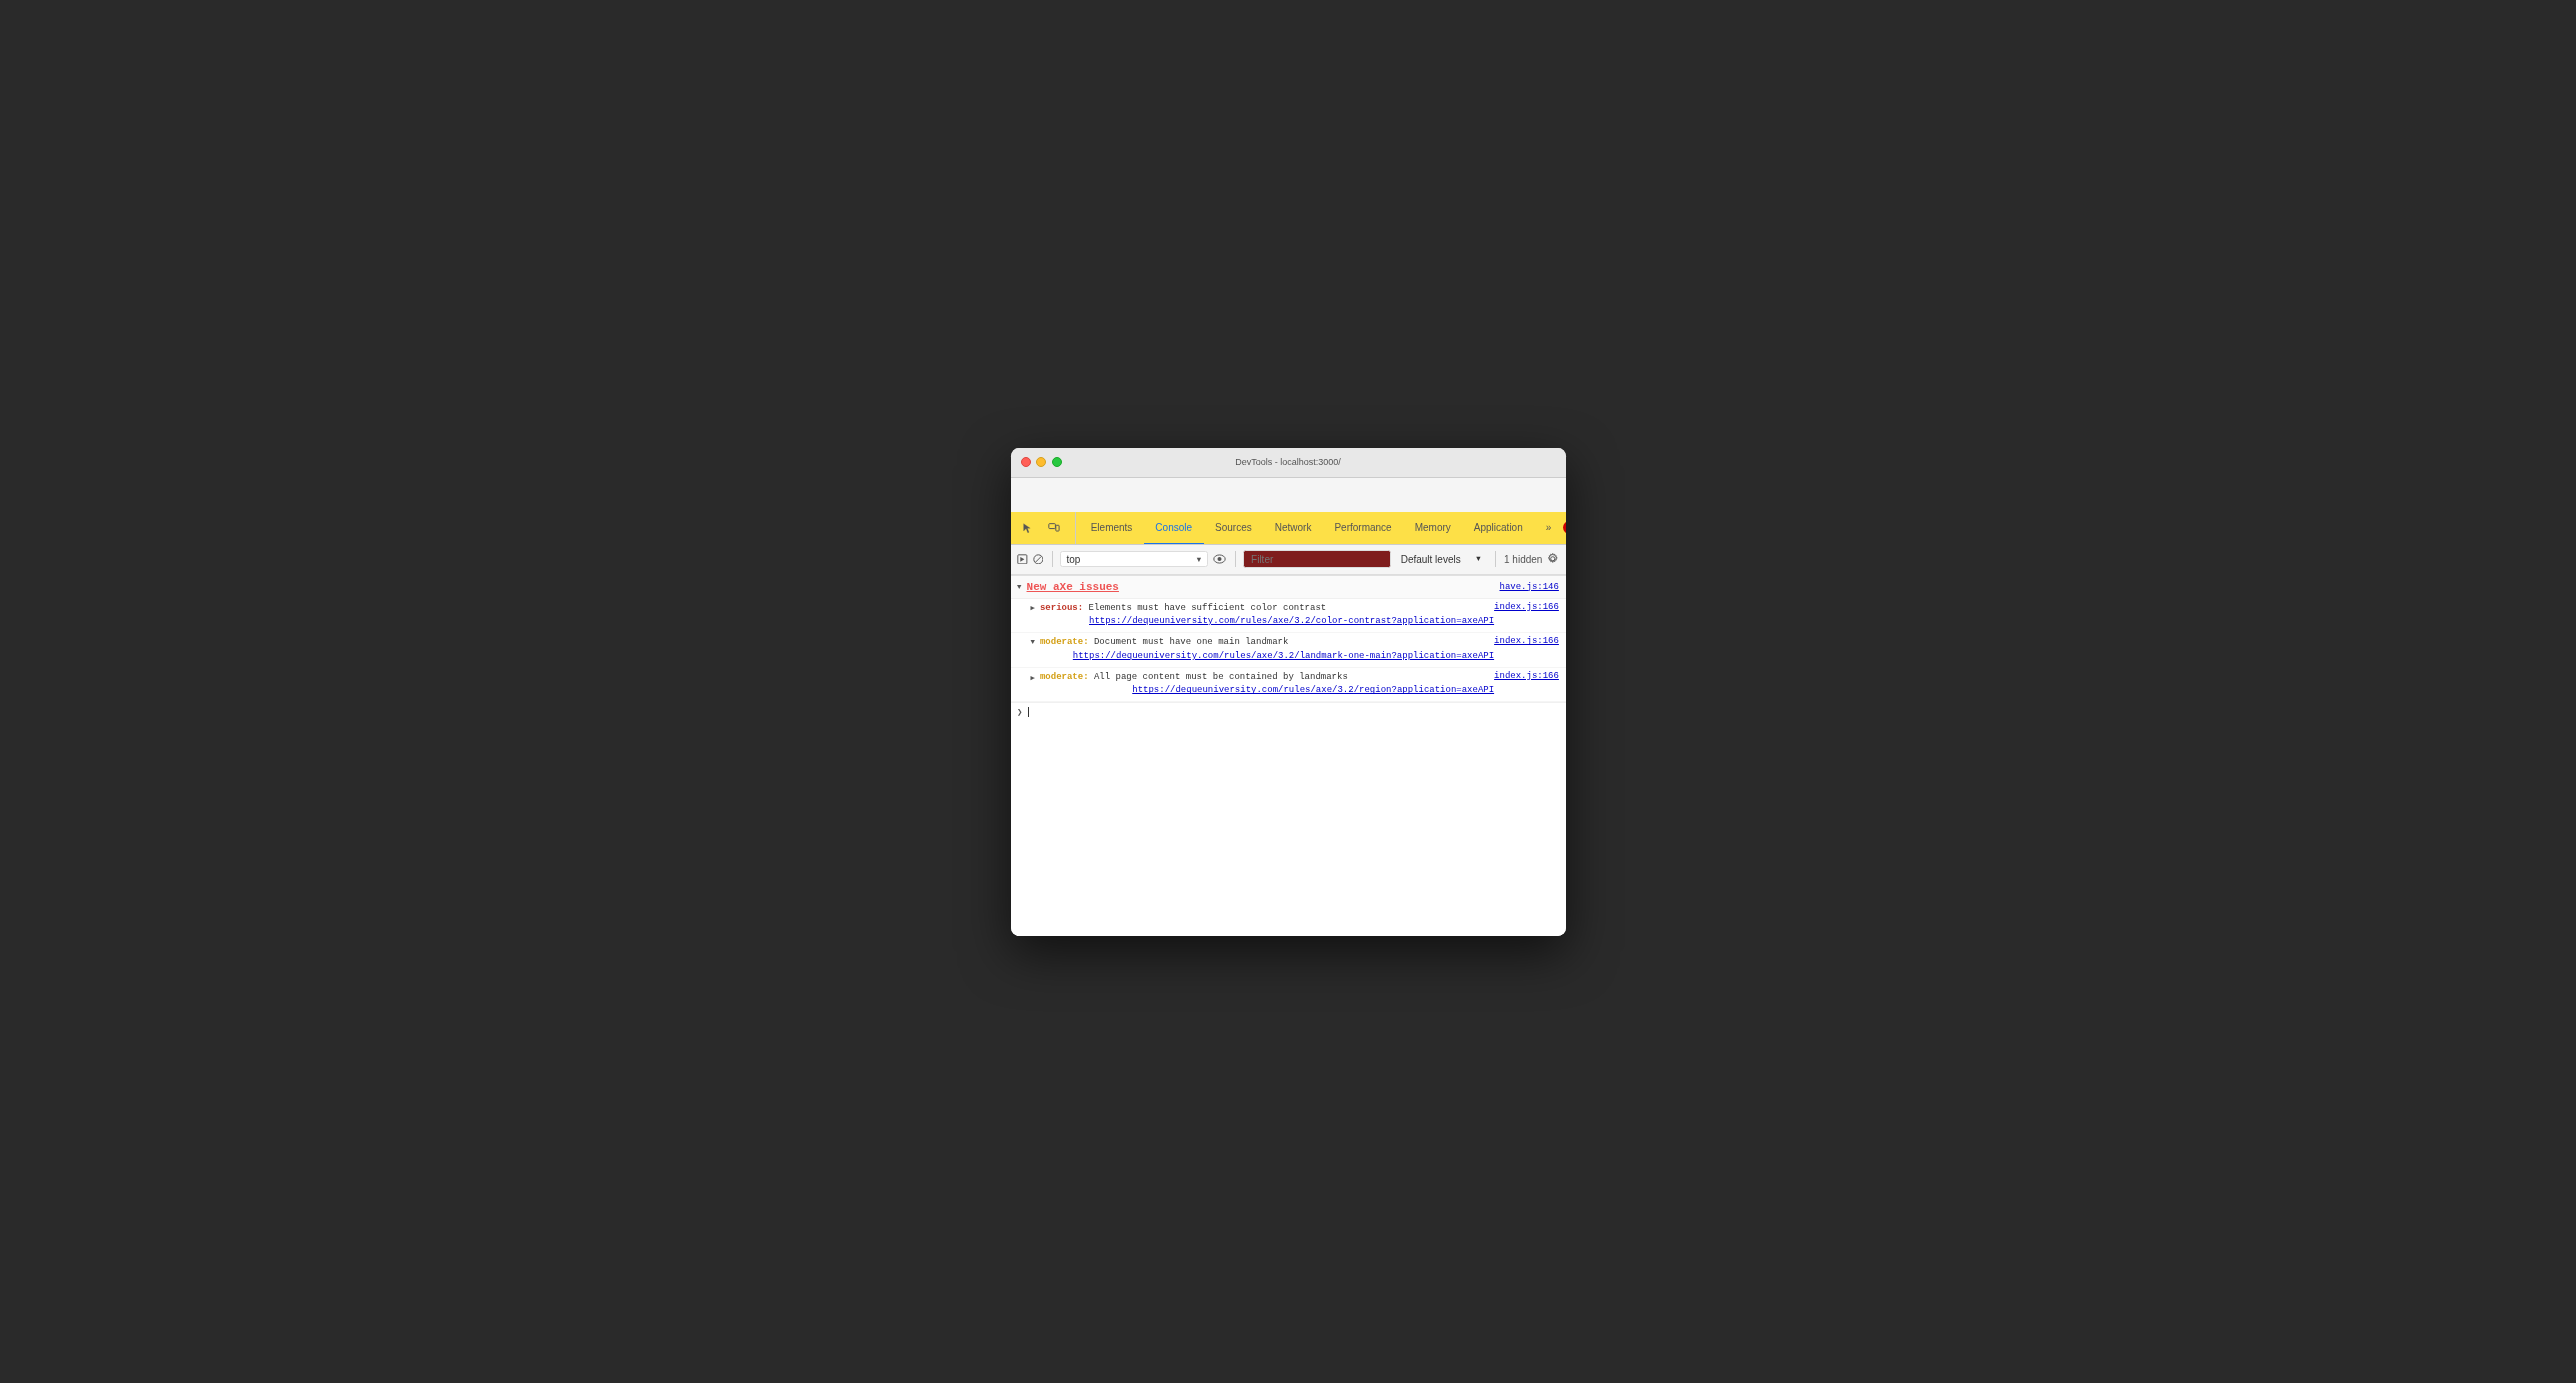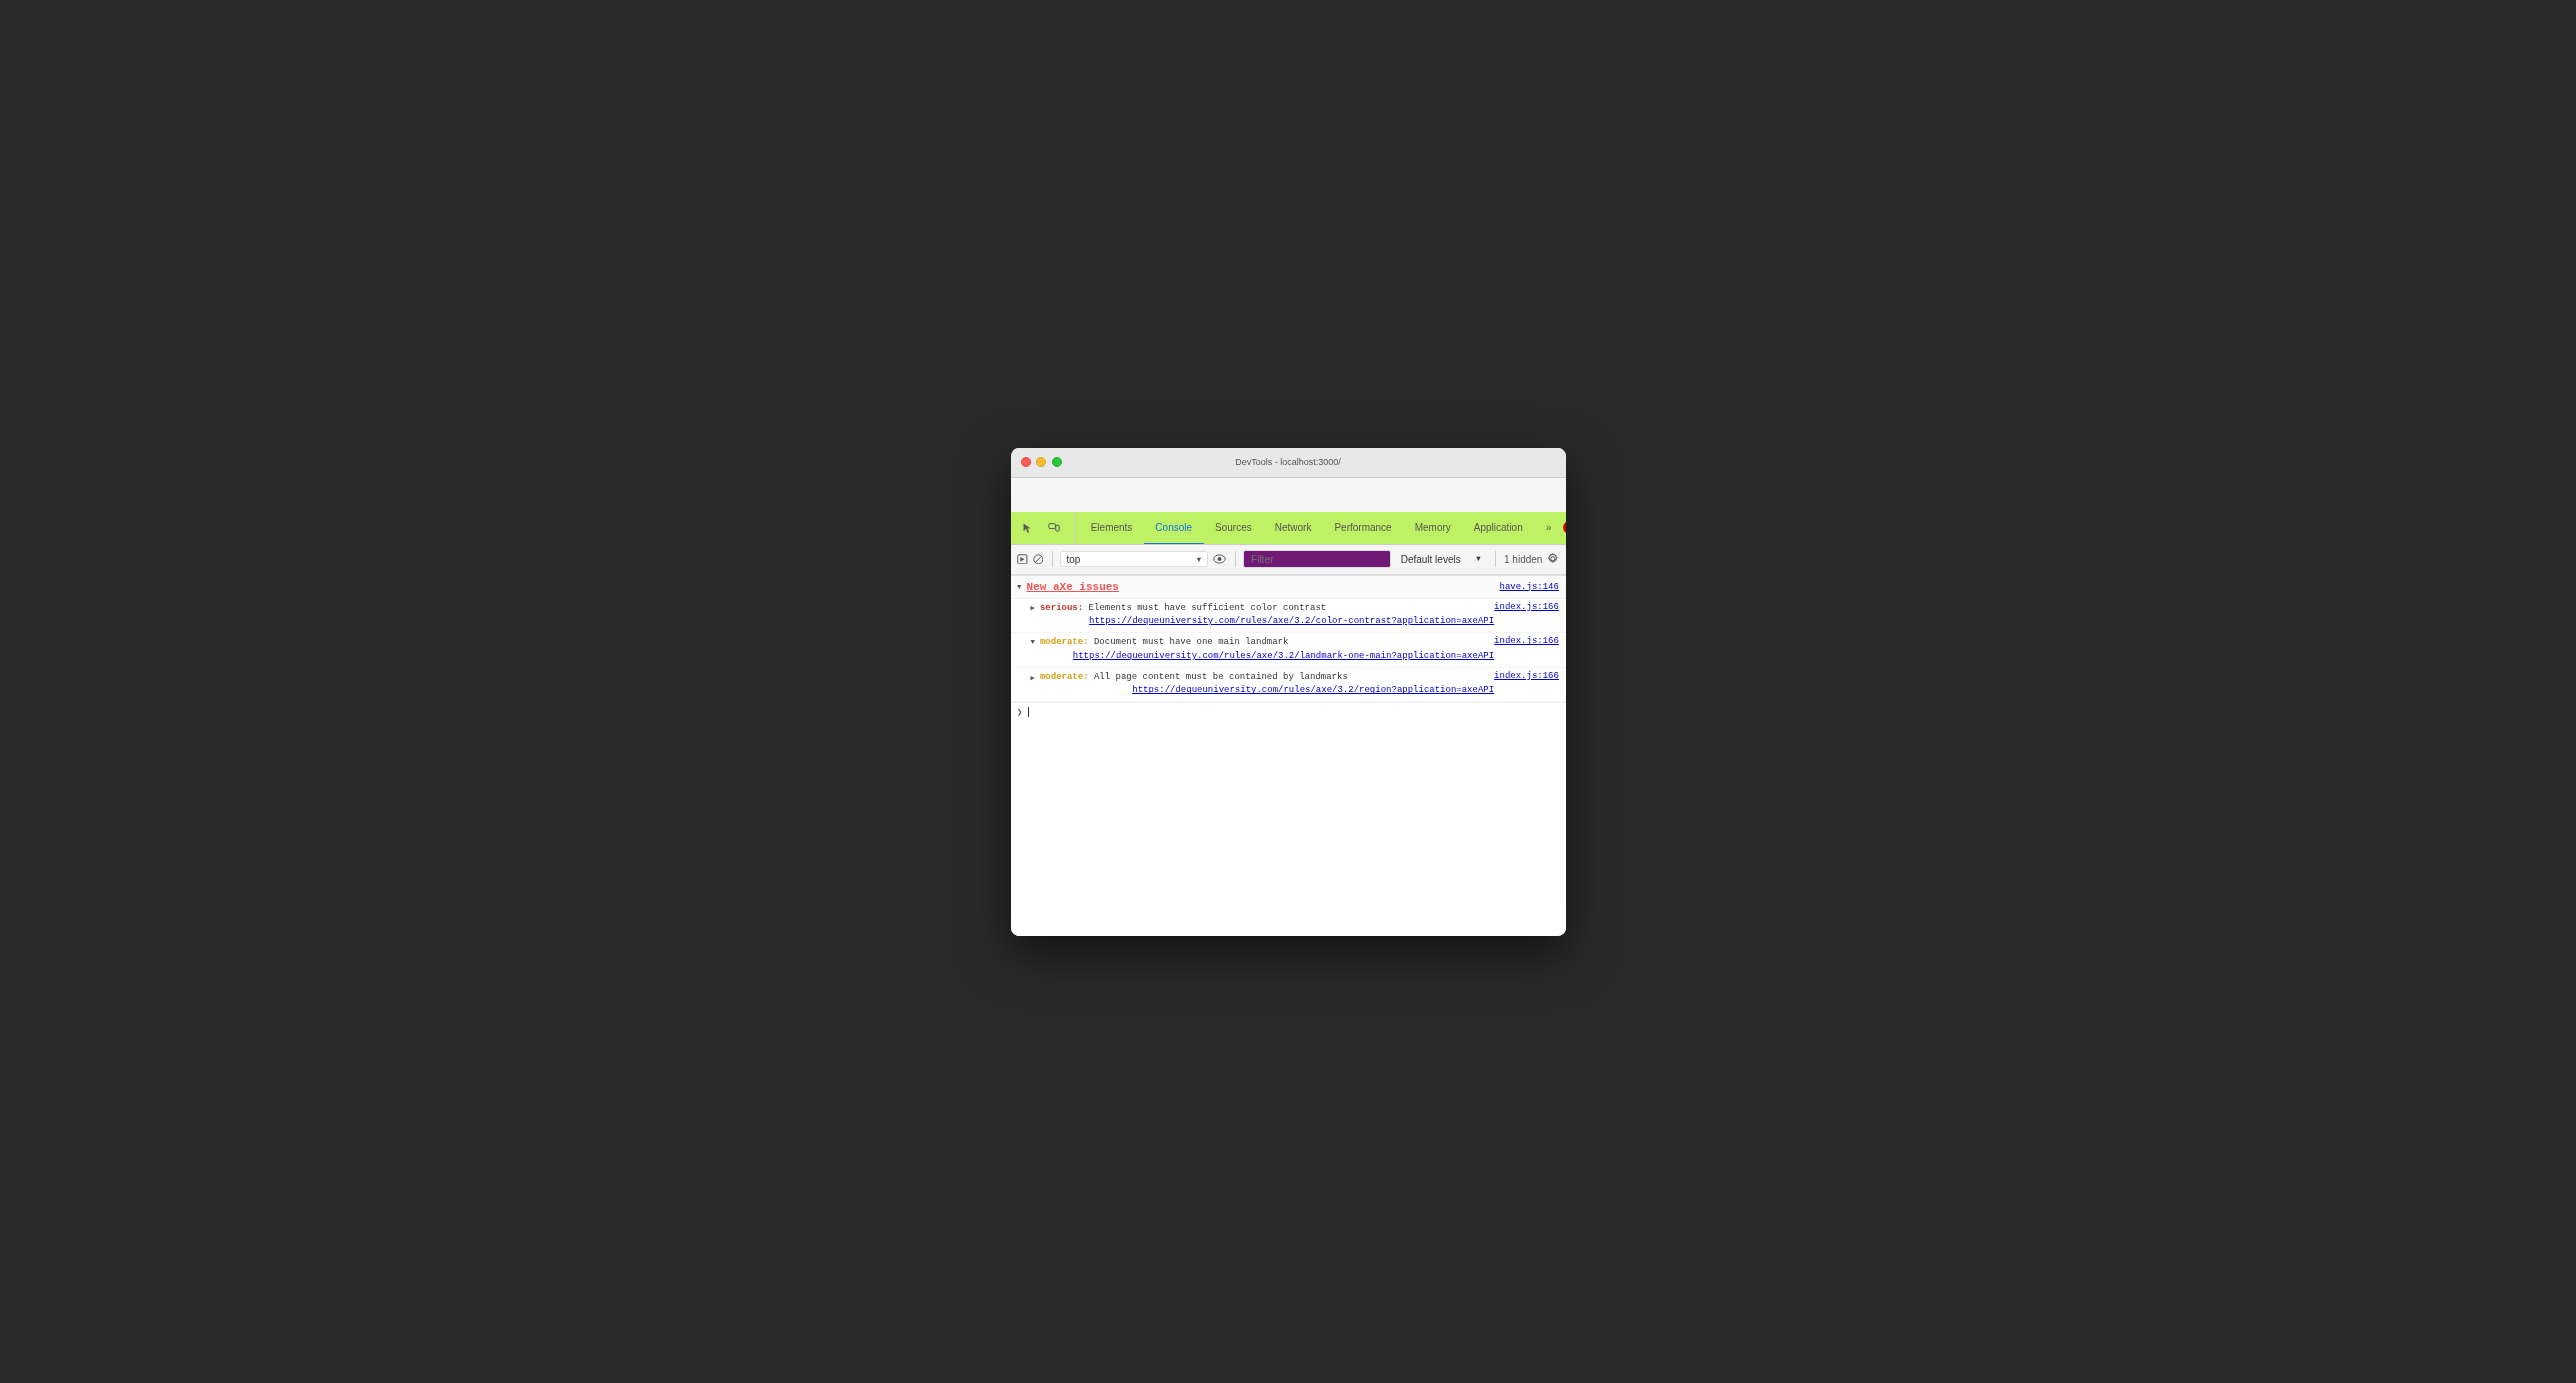--- a/index.html
+++ b/index.html
@@ -49,21 +49,21 @@
     .title-bar-text {
       position: absolute;
       left: 50%;
       transform: translateX(-50%);
       font-size: 9px;
       color: #555;
     }
 
     
     .tab-bar {
-      background: #bef264;
+      background: #fde047;
       border-bottom: 0.8px solid #ccc;
       display: flex;
       align-items: stretch;
       height: 33px;
       padding-left: 6.6px;
       margin-top: 34px;
     }
 
     .tab-bar-icons {
       display: flex;
@@ -171,21 +171,21 @@
       padding: 1.6px 5px;
       font-size: 10px;
       color: #333;
       cursor: pointer;
       gap: 3px;
       min-width: 148px;
     }
 
     .filter-input {
       flex: 1;
-      background: #701a75;
+      background: #7f1d1d;
       border: 0.8px solid #ddd;
       border-radius: 2.5px;
       padding: 2.5px 6.6px;
       font-size: 10px;
       color: #999;
       outline: none;
     }
 
     .levels-btn {
       display: flex;

